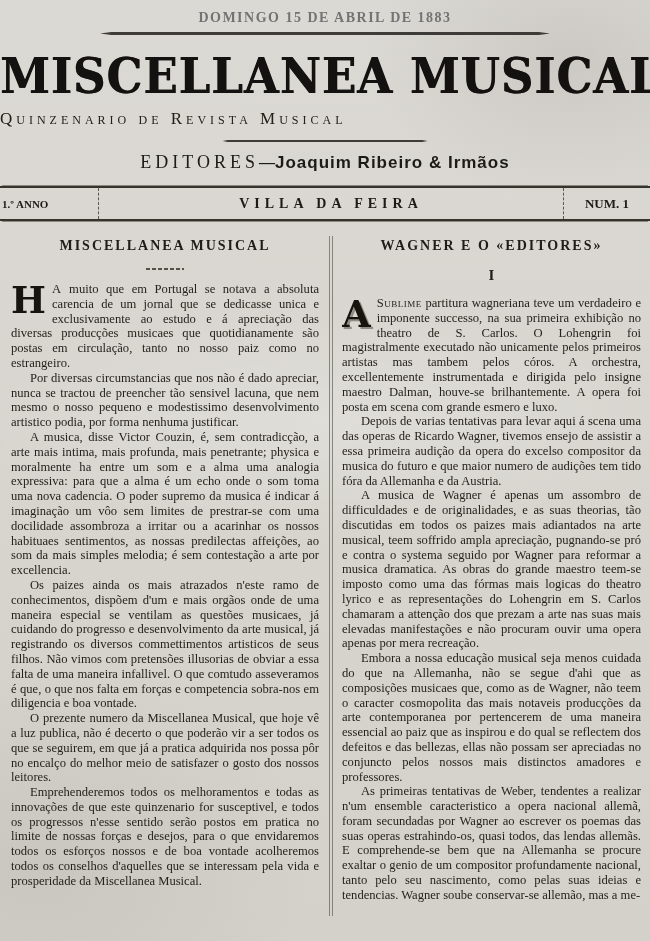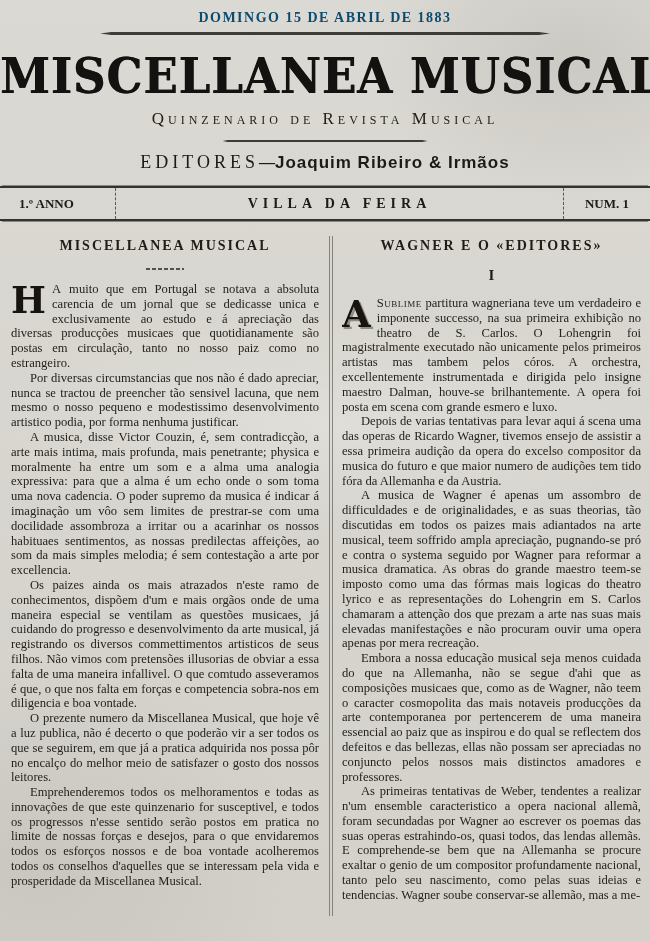--- a/index.html
+++ b/index.html
@@ -11,59 +11,59 @@
       radial-gradient(ellipse 320px 220px at 88% 6%, rgba(110,108,100,.14), transparent 65%),
       radial-gradient(ellipse 420px 320px at 6% 92%, rgba(110,108,100,.11), transparent 65%),
       radial-gradient(ellipse 500px 160px at 50% 45%, rgba(255,255,255,.20), transparent 70%),
       linear-gradient(#dbd9d3,#d3d1ca);
   }
   .page{width:650px;height:941px;box-sizing:border-box;padding-top:10px;}
 
   
   .dateline{
     text-align:center;font-weight:bold;font-size:14px;letter-spacing:1.5px;
-    color:#0c4a6e;
+    color:#737373;
   }
   .swell-rule{
     height:5px;background:#23211d;margin:5px auto 0;
     clip-path:polygon(0% 50%, 2.5% 22%, 97.5% 22%, 100% 50%, 97.5% 78%, 2.5% 78%);
     opacity:.85;
   }
   .rule-wide{width:450px;}
   .rule-short{width:205px;height:4px;margin-top:10px;}
   .masthead{
     text-align:center;font-family:"DejaVu Serif", serif;font-weight:bold;
     font-size:45px;letter-spacing:1px;white-space:nowrap;
     margin:14px 0 6px;color:#141210;
     text-shadow:0.6px 0 0 #141210;
     transform:scaleY(1.08);
   }
   .subtitle{
-    text-align:center;font-variant:small-caps;font-size:17px;letter-spacing:4px;
+    font-variant:small-caps;font-size:17px;letter-spacing:4px;
     color:#232019;margin-top:6px;
   }
   .editors{
     text-align:center;margin:9px 0 13px;color:#1d1b17;
   }
   .editors .label{font-size:18px;letter-spacing:4px;}
   .editors .dash{font-weight:bold;}
   .editors .names{
     font-family:"Liberation Sans", sans-serif;font-weight:bold;font-size:17px;
     letter-spacing:1px;
   }
 
   
   .banner{
     display:flex;align-items:stretch;height:31px;
     border-top:2px solid #35332e;border-bottom:2px solid #35332e;
     box-shadow:0 -3px 0 -2px #8a887f, 0 3px 0 -2px #8a887f;
     font-weight:bold;color:#1d1b17;
   }
   .banner .cell{display:flex;align-items:center;}
-  .banner .anno{width:96px;padding-left:19px;font-size:13px;border-right:1px dashed #5b584f;}
+  .banner .anno{width:96px;padding-left:2px;font-size:11px;border-right:1px dashed #5b584f;}
   .banner .place{flex:1;justify-content:center;font-size:14px;letter-spacing:5px;}
   .banner .num{width:86px;justify-content:center;font-size:13px;border-left:1px dashed #5b584f;}
 
   
   .columns{
     display:flex;box-sizing:border-box;
     padding:15px 9px 0 11px;height:695px;overflow:hidden;
   }
   .col{overflow:hidden;}
   .col.left{width:308px;}

